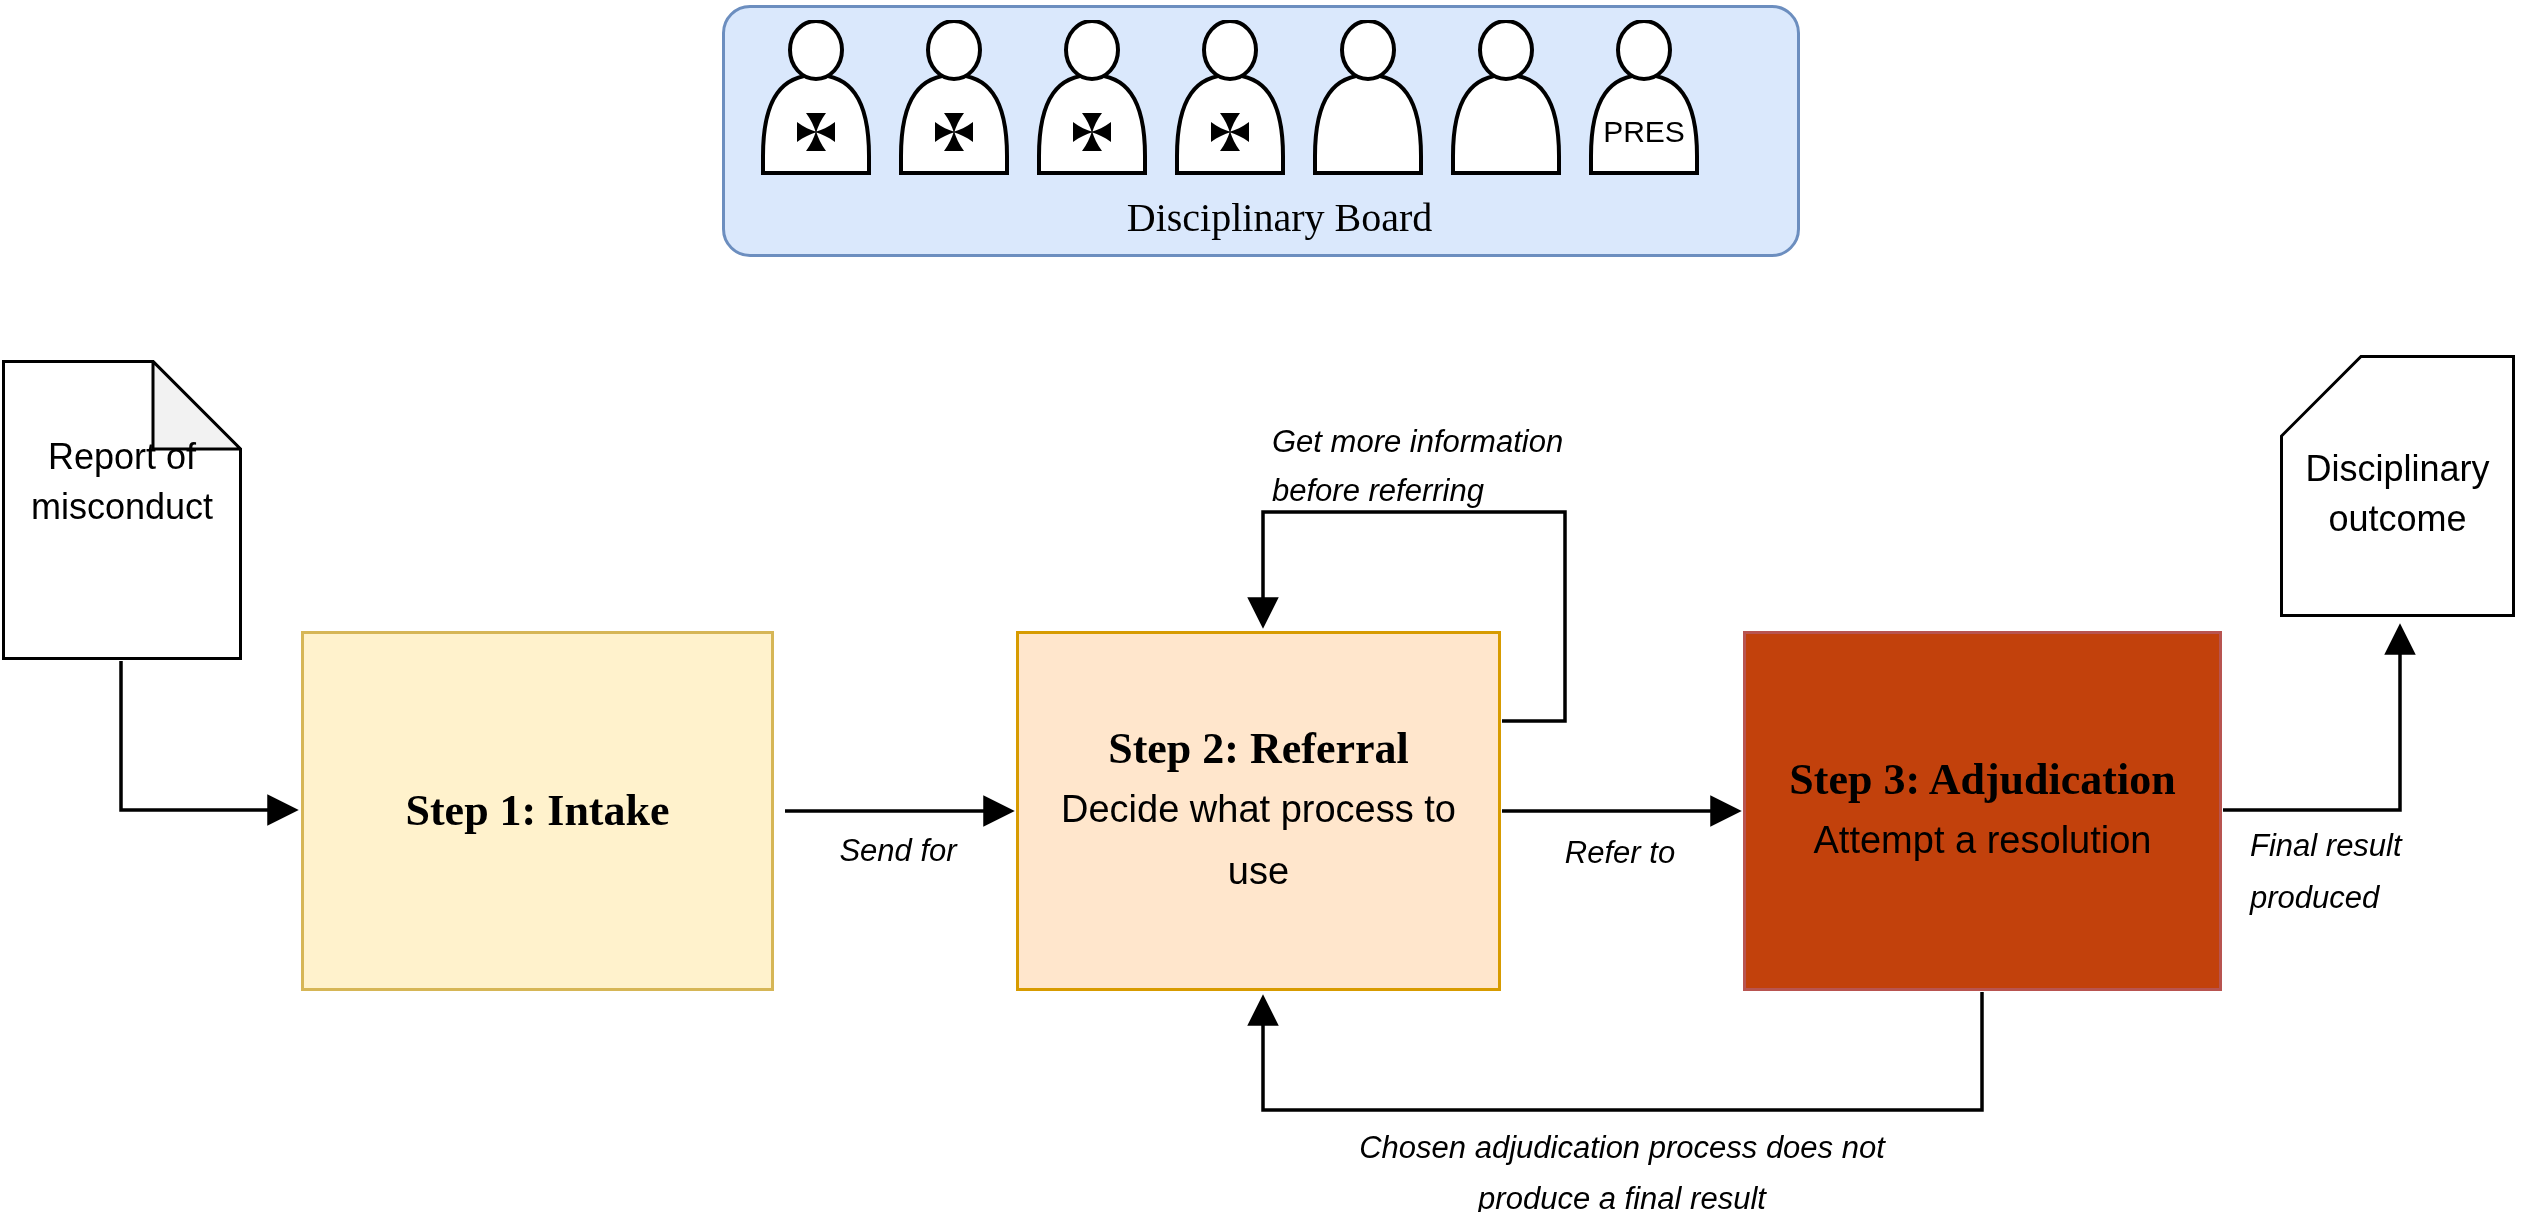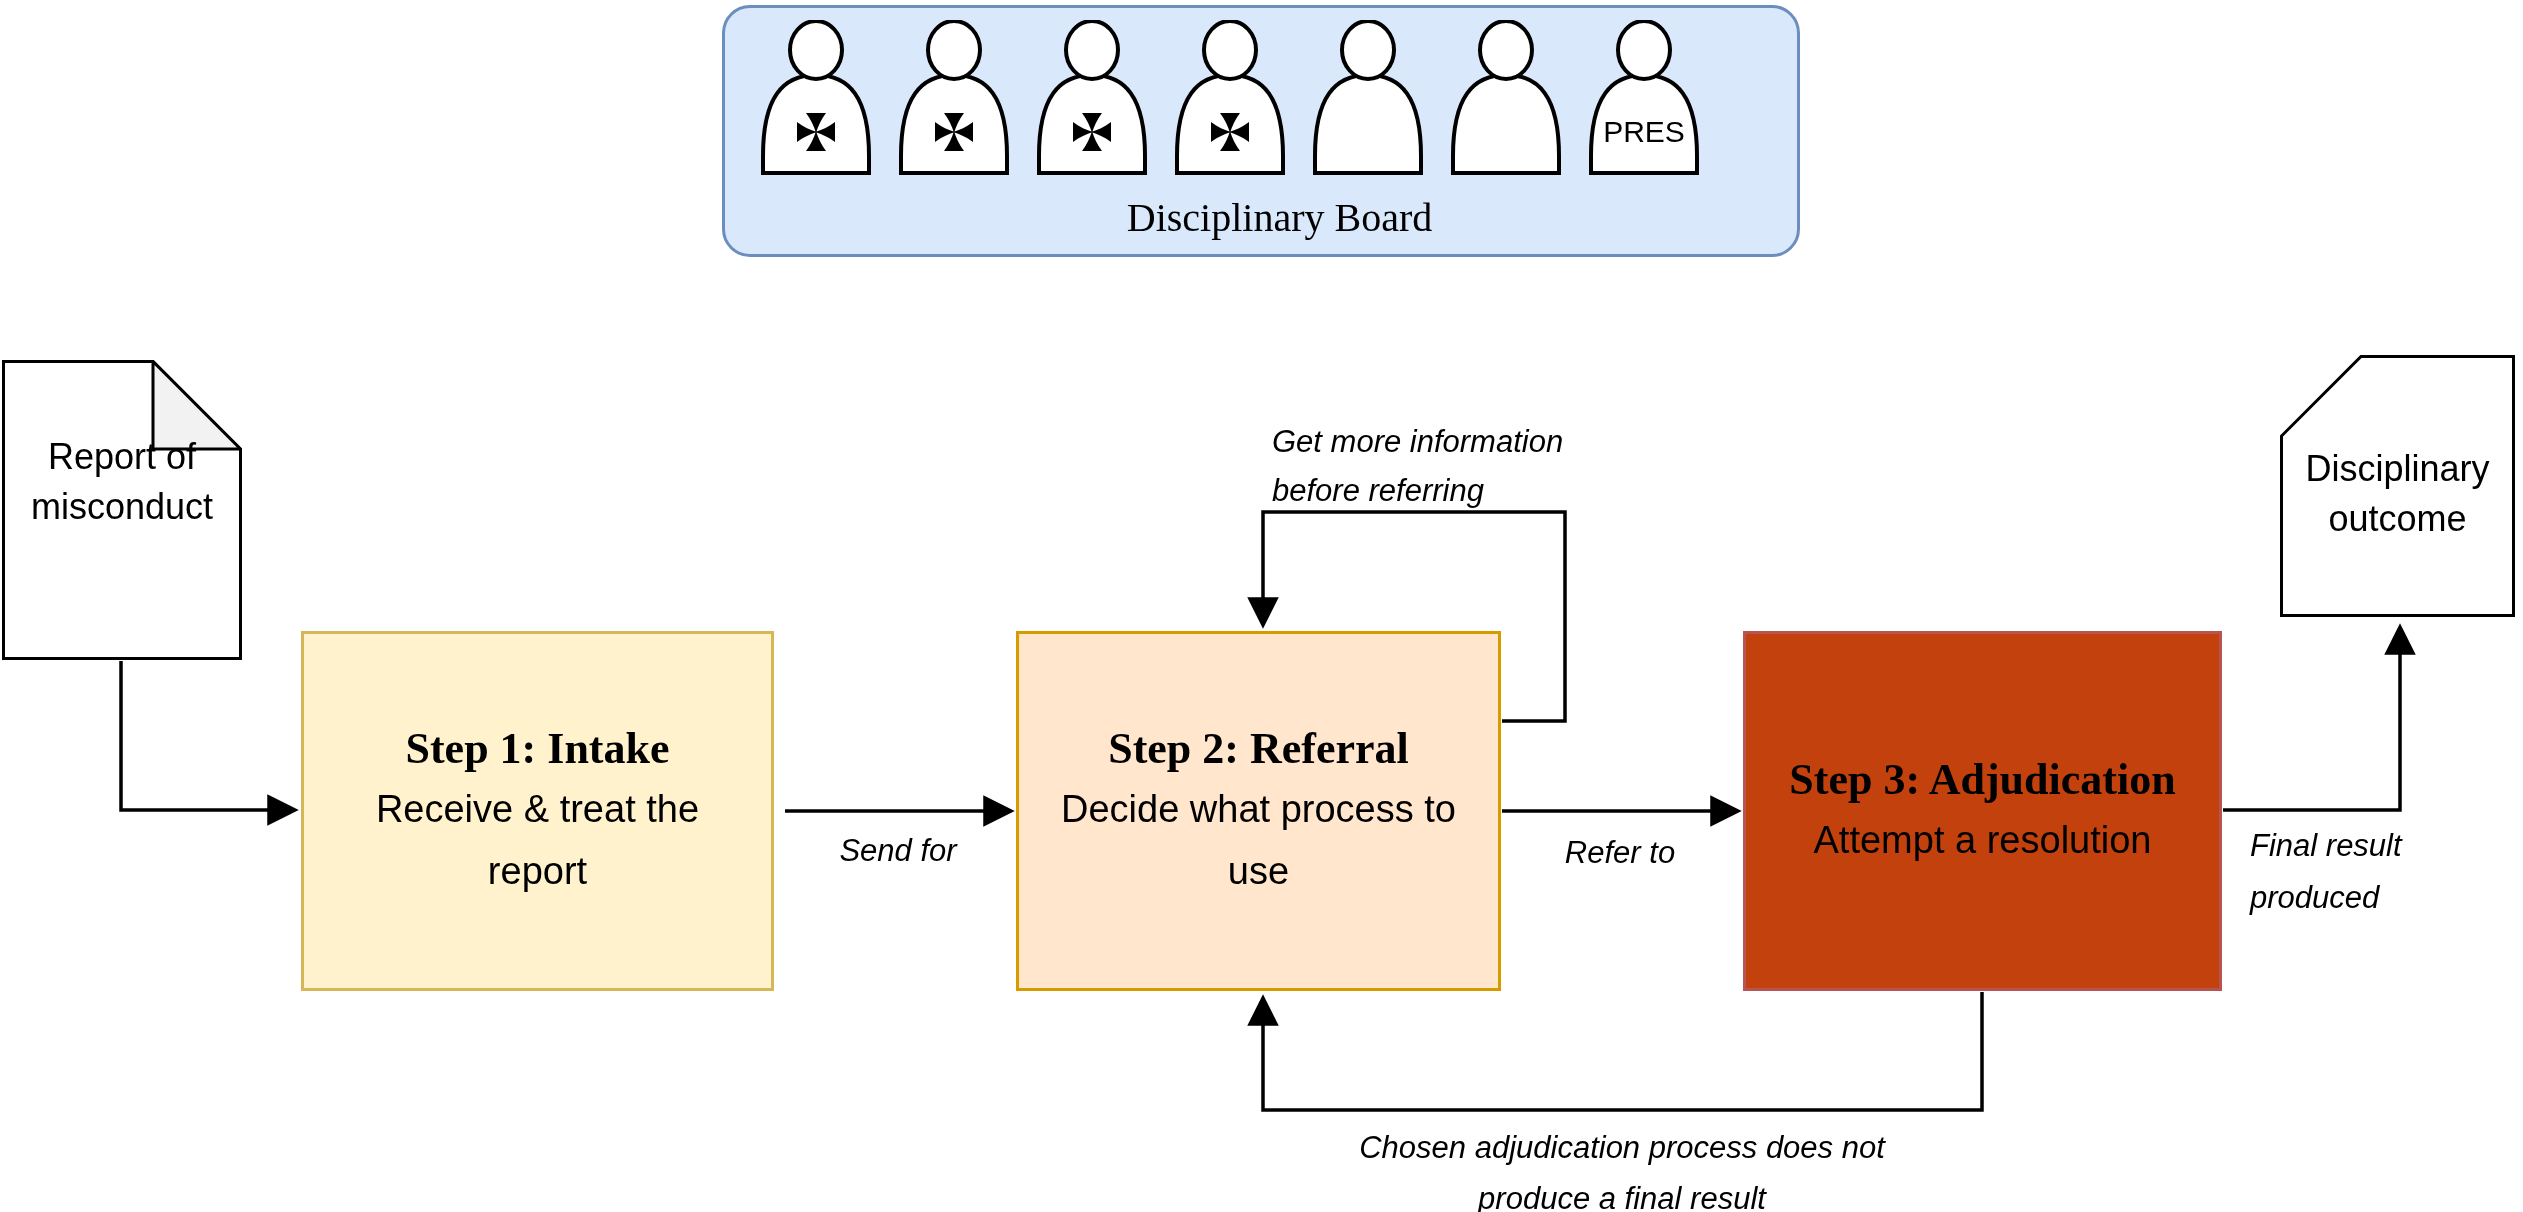--- a/index.html
+++ b/index.html
@@ -187,21 +187,20 @@
   <svg class="doc-svg" style="left:2280px; top:355px;" width="235" height="262" viewBox="0 0 235 262">
     <path d="M81,1.5 L233.5,1.5 L233.5,260.5 L1.5,260.5 L1.5,81 Z" fill="#fff" stroke="#000" stroke-width="3"></path>
   </svg>
   <div class="doc-text doc-text--out">
     <span class="ln">Disciplinary</span>
     <span class="ln">outcome</span>
   </div>
 
   <div class="step step--1" style="background: rgb(255, 242, 204); border-color: rgb(214, 182, 86);">
     <div class="step-title">Step 1: Intake</div>
-    <div class="step-sub">Receive &amp; treat the report</div>
   </div>
   <div class="step step--2" style="background: rgb(255, 230, 204); border-color: rgb(215, 155, 0);">
     <div class="step-title">Step 2: Referral</div>
     <div class="step-sub">Decide what process to use</div>
   </div>
   <div class="step step--3" style="background: #c2410c; border-color: rgb(184, 84, 80);">
     <div class="step-title">Step 3: Adjudication</div>
     <div class="step-sub step-sub--nowrap">Attempt a resolution</div>
   </div>
 

